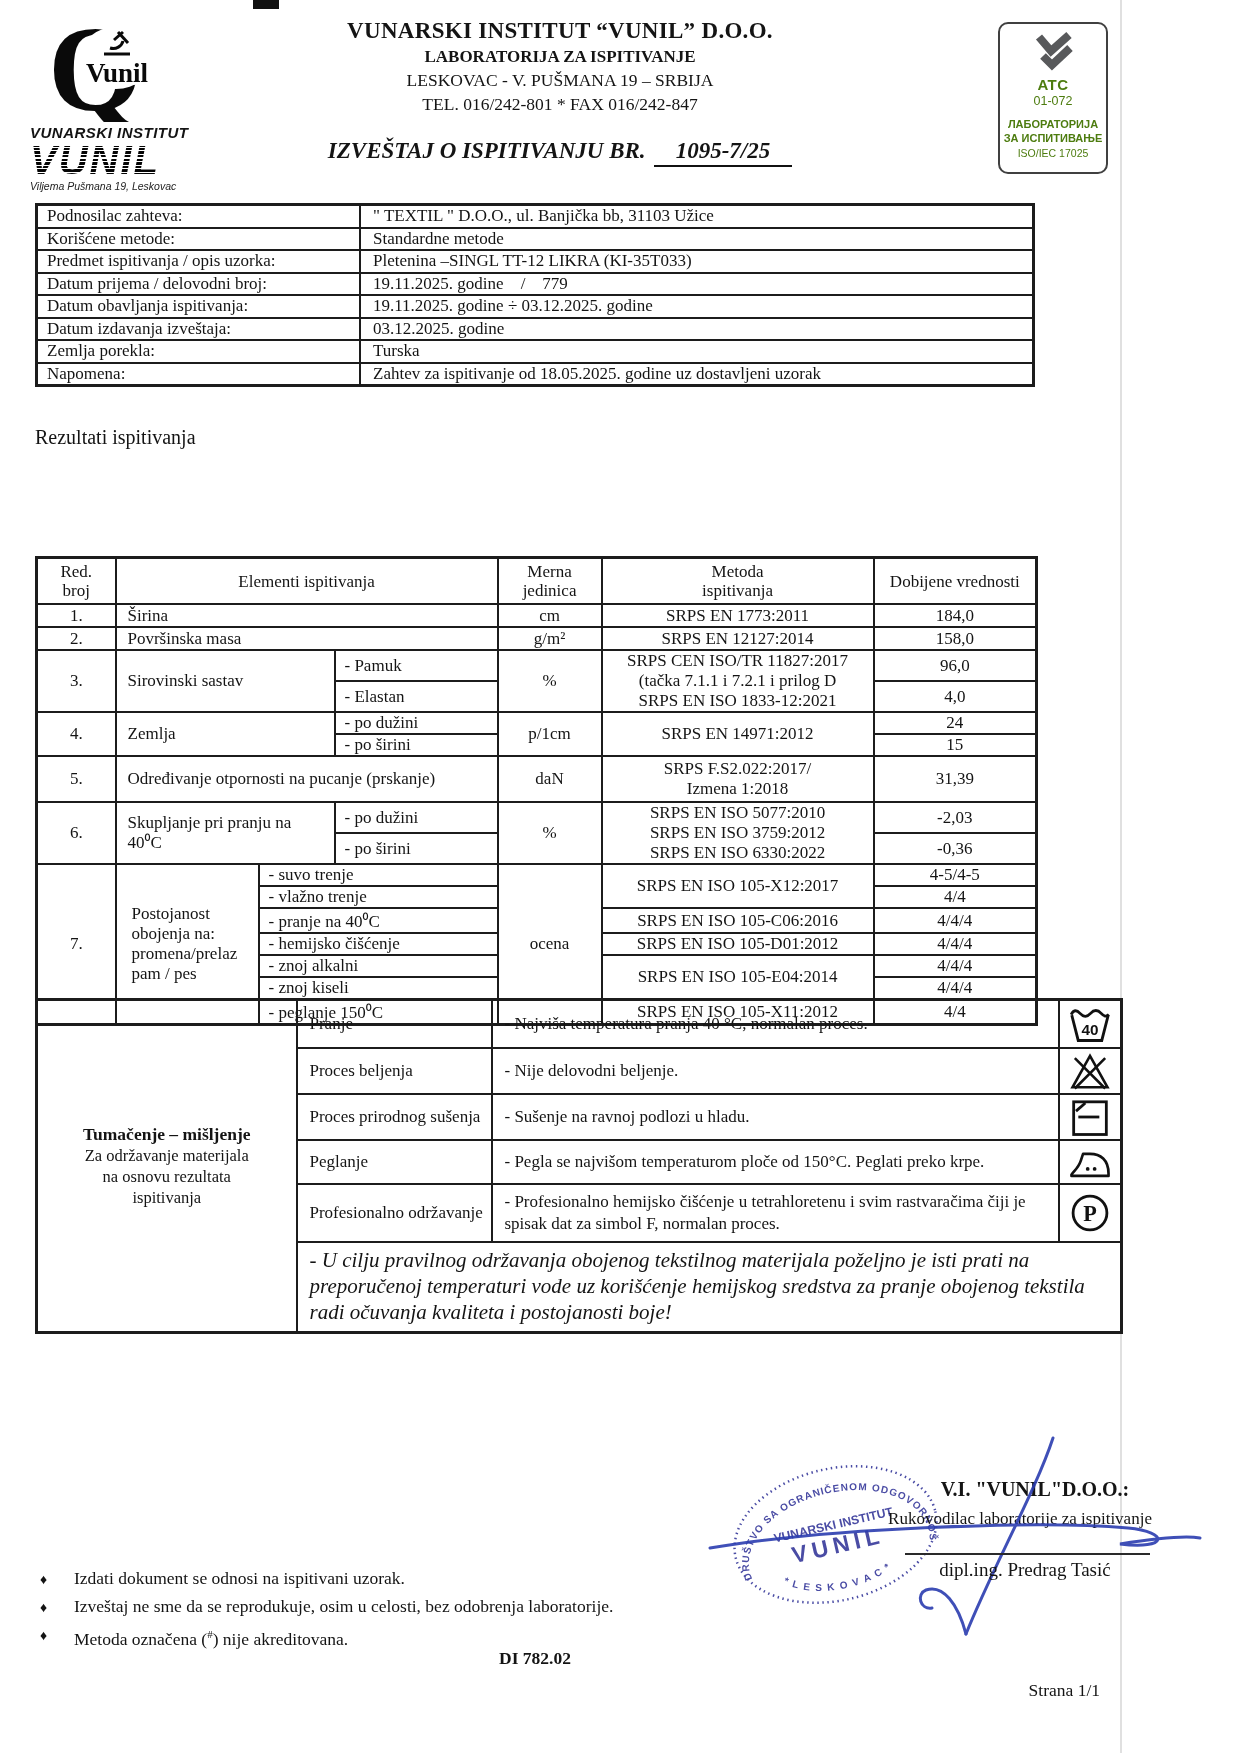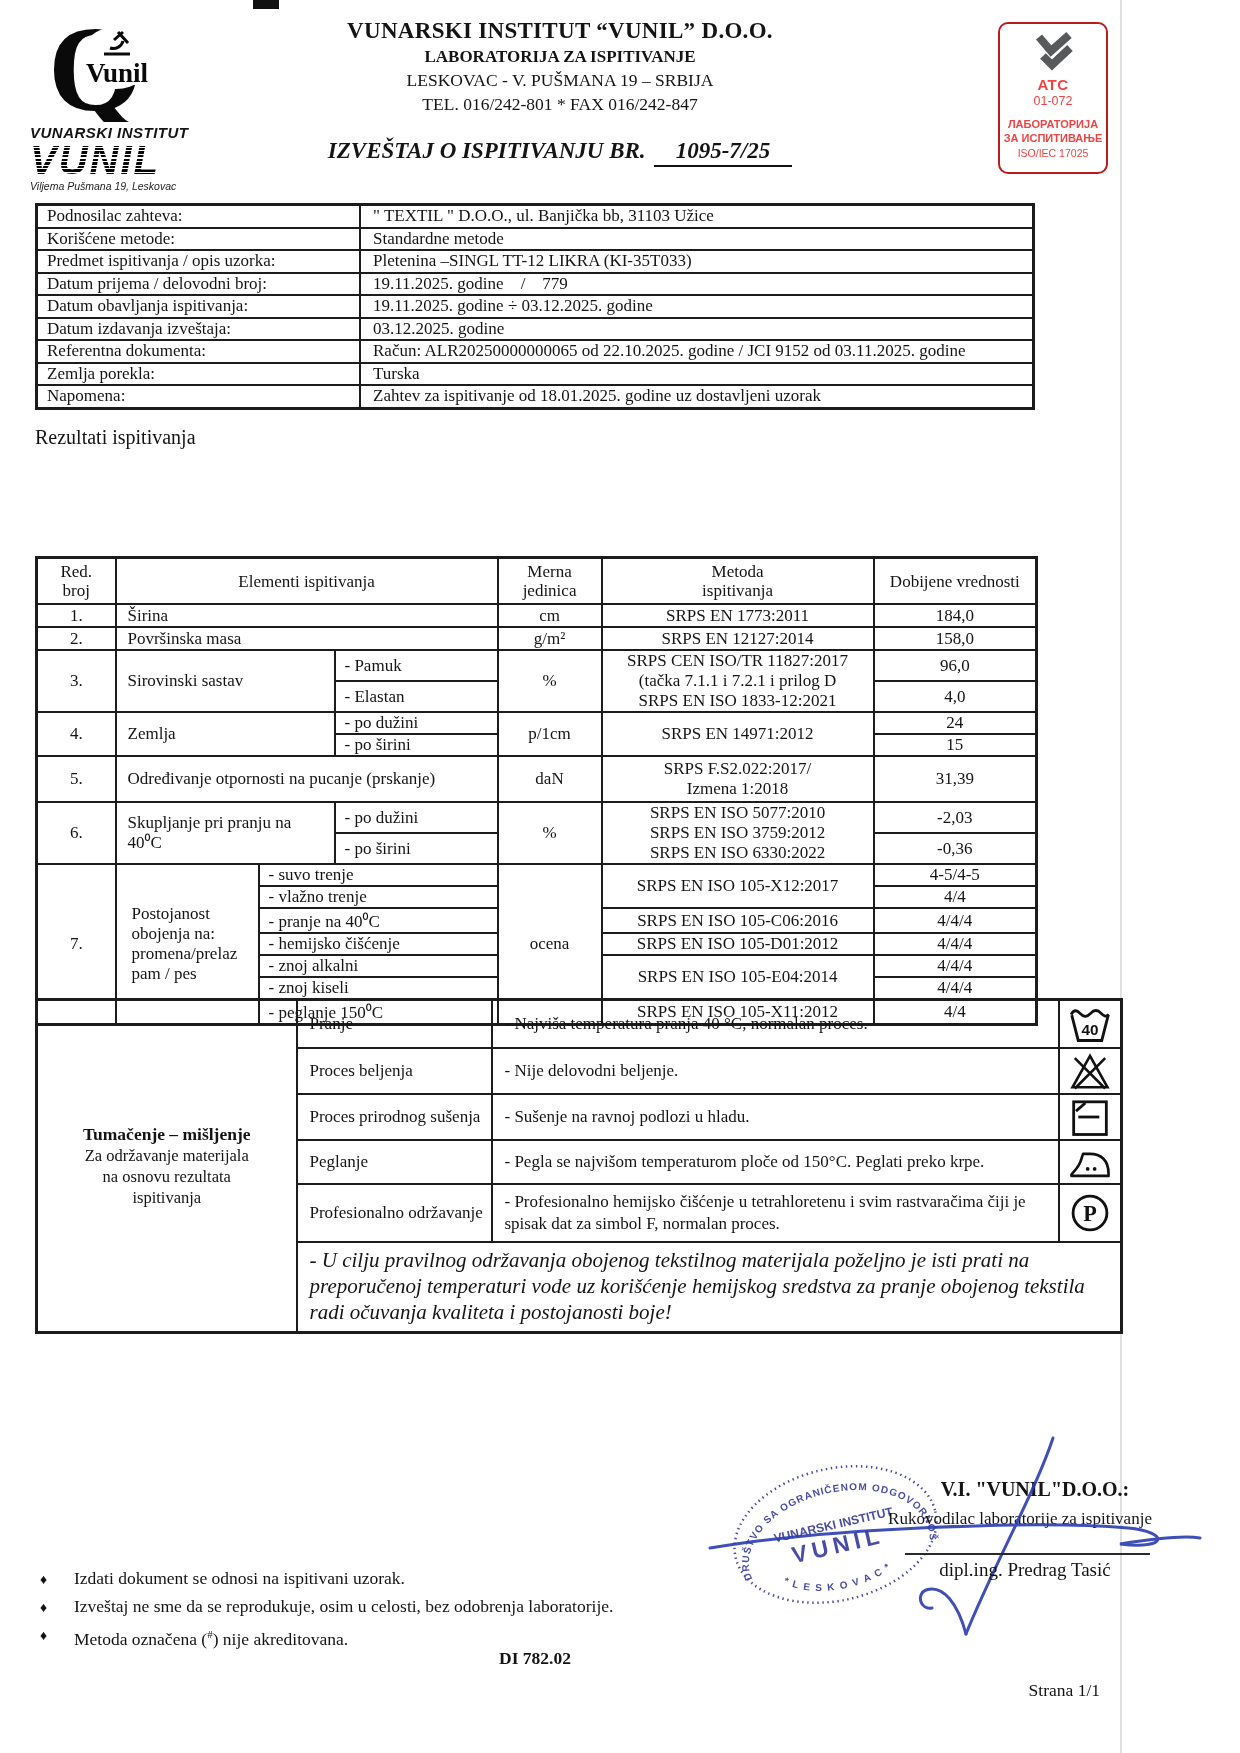--- a/index.html
+++ b/index.html
@@ -20,22 +20,22 @@
     background:repeating-linear-gradient(0deg,#050505 0 2.4px,#ffffff 2.4px 3.6px);
     -webkit-background-clip:text;background-clip:text;color:transparent;
   }
   .logo-addr{font-family:"Liberation Sans",sans-serif;font-size:10.5px;font-style:italic;color:#222;margin-top:1px;}
   .head-center{left:250px;top:18px;width:620px;text-align:center;}
   .hc-company{font-size:23px;font-weight:bold;letter-spacing:.3px;}
   .hc-lab{font-size:17px;font-weight:bold;margin-top:3px;}
   .hc-addr,.hc-tel{font-size:17.5px;margin-top:3px;}
   .report-title{left:250px;top:138px;width:620px;text-align:center;font-size:23px;font-weight:bold;font-style:italic;}
   .report-no{border-bottom:2.5px solid #111;padding:0 22px 1px 22px;margin-left:8px;display:inline-block;}
-  .badge{left:998px;top:22px;width:106px;height:148px;border:2px solid #b91c1c;border-radius:10px;
-    text-align:center;color:#ef4444;font-family:"Liberation Sans",sans-serif;}
+  .badge{left:998px;top:22px;width:106px;height:148px;border:2px solid #404040;border-radius:10px;
+    text-align:center;color:#4d7c0f;font-family:"Liberation Sans",sans-serif;}
   .badge-atc{font-size:15px;font-weight:bold;margin-top:2px;letter-spacing:.5px;}
   .badge-no{font-size:12.5px;margin-top:1px;}
   .badge-lab{font-size:11px;font-weight:bold;margin-top:10px;line-height:1.25;}
   .badge-iso{font-size:10.5px;margin-top:1px;}
   
   table{border-collapse:collapse;table-layout:fixed;}
   td,th{border:2px solid #1c1c1c;font-size:17px;font-weight:normal;padding:0 6px;overflow:hidden;}
   
   .info-table{left:35px;top:203px;width:1000px;}
   .info-table{border:3px solid #1c1c1c;}
@@ -147,30 +147,26 @@
       </tr>
     <tr>
         <td class="info-label">Datum obavljanja ispitivanja:</td>
         <td class="info-value">19.11.2025. godine ÷ 03.12.2025. godine</td>
       </tr>
     <tr>
         <td class="info-label">Datum izdavanja izveštaja:</td>
         <td class="info-value">03.12.2025. godine</td>
       </tr>
     <tr>
-        <td class="info-label">Referentna dokumenta:</td>
-        <td class="info-value">Račun: ALR20250000000065 od 22.10.2025. godine  /  JCI 9152 od 03.11.2025. godine</td>
-      </tr>
-    <tr>
         <td class="info-label">Zemlja porekla:</td>
         <td class="info-value">Turska</td>
       </tr>
     <tr>
         <td class="info-label">Napomena:</td>
-        <td class="info-value">Zahtev za ispitivanje od 18.01.2025. godine uz dostavljeni uzorak</td>
+        <td class="info-value">Zahtev za ispitivanje od 18.05.2025. godine uz dostavljeni uzorak</td>
       </tr>
   </tbody>
 </table>
 
 <div class="abs res-heading">Rezultati ispitivanja</div>
 
 <table class="abs res-table">
   <colgroup>
     <col style="width:79px">
       <col style="width:143px">

